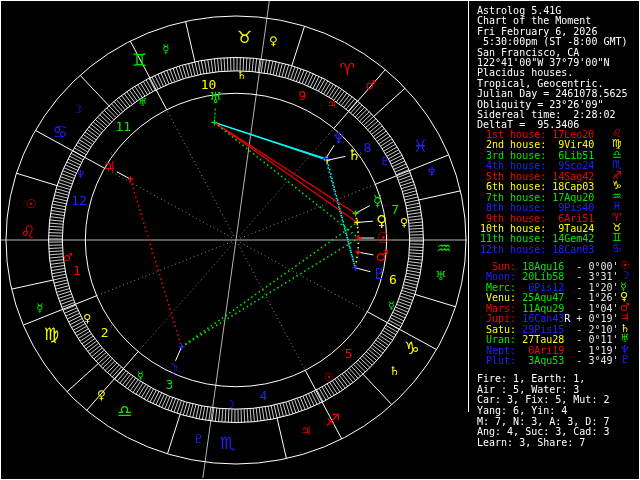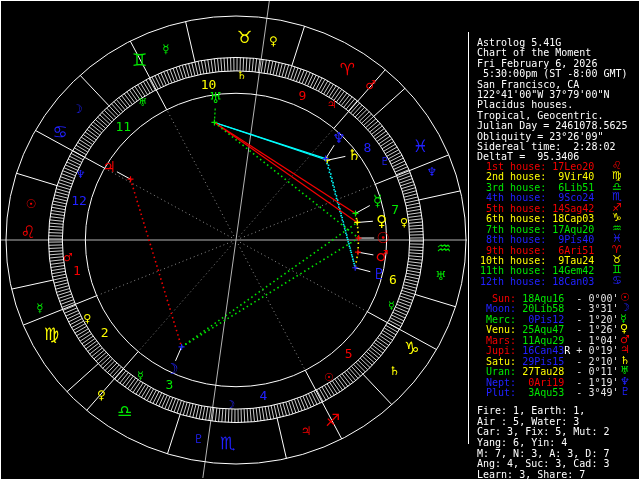--- a/index.html
+++ b/index.html
@@ -1,20 +1,20 @@
 <!DOCTYPE html>
 <html><head>
 <meta charset="utf-8">
 <style>
   html,body{margin:0;padding:0;background:#000;}
   .frame{position:relative;width:640px;height:480px;background:#000;overflow:hidden;
          box-shadow:inset 0 0 0 1px #ffffff;font-family:"DejaVu Sans Mono",monospace;}
   .wheel-pane{position:absolute;left:0;top:0;width:468px;height:480px;}
   .side-panel{position:absolute;left:468px;top:0;width:171px;height:412px;
-              border-left:1px solid #fff;margin-top:32px;}
+              border-left:1px solid #fff;}
   .sec{position:absolute;left:0;width:100%;white-space:pre;}
   .sec div{position:relative;height:10.4px;line-height:10.4px;font-size:10px;white-space:pre;}
   #info-sec{top:6px;padding-left:8px;}
   #house-sec{top:130px;padding-left:11px;}
   #planet-sec{top:262px;padding-left:11px;}
   #stats-sec{top:374px;padding-left:8px;}
   #house-sec div,#planet-sec div{height:10.45px;line-height:10.45px;}
   #stats-sec div{height:10.7px;line-height:10.7px;color:#ffffff;}
   .rowglyph{position:absolute;top:-1px;font-family:"DejaVu Sans",sans-serif;font-size:11px;}
   svg text{font-family:"DejaVu Sans",sans-serif;}

